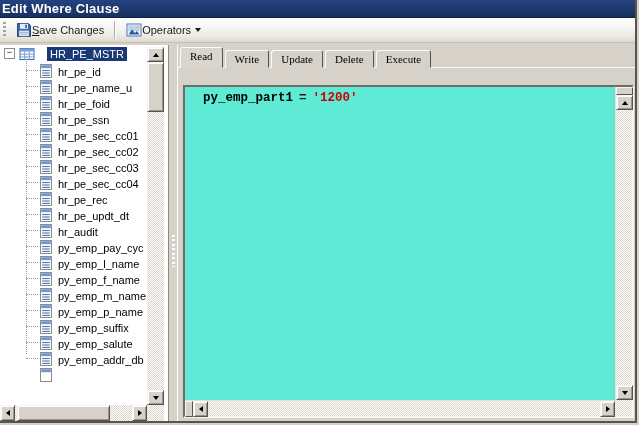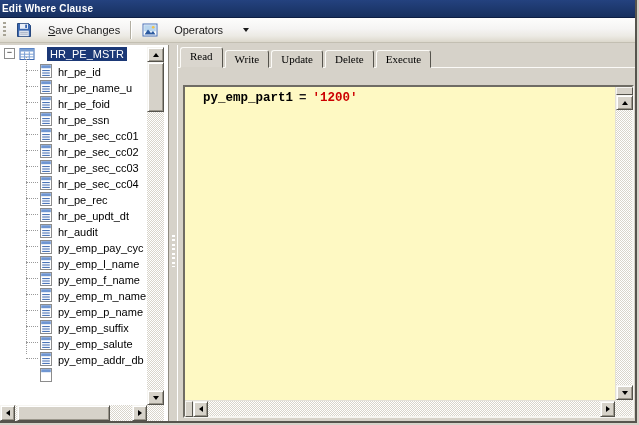--- a/index.html
+++ b/index.html
@@ -5,31 +5,31 @@
   * { margin:0; padding:0; box-sizing:border-box; }
   html,body { background:#808080; }
   .screen { position:relative; width:639px; height:425px; background:#d6d2c9;
             font-family:"Liberation Sans", sans-serif; overflow:hidden; }
   .window { position:absolute; left:0; top:0; width:637px; height:423px;
             border-right:2px solid #56544d; border-bottom:2px solid #56544d;
             background:#d6d2c9; display:flex; flex-direction:column; }
 
   
   .titlebar { height:18px; background:linear-gradient(180deg,#24427f,#17305f);
-              color:#fff; font-size:10px; font-weight:bold; letter-spacing:.2px;
+              color:#fff; font-size:13px; font-weight:bold; letter-spacing:.2px;
               display:flex; align-items:center; padding-left:2px;
               border-bottom:1px solid #0d1f44; flex:none; }
 
   
   .toolbar { height:25px; flex:none; display:flex; align-items:center;
              background:linear-gradient(180deg,#fdfdfc 0%,#f5f4f3 45%,#eceae4 75%,#dcd8cc 100%);
              border-bottom:1px solid #c3bfb2; padding-left:2px; }
   .gripper { width:3px; height:16px; margin:0 4px 0 1px;
              background:repeating-linear-gradient(180deg,#a8a496 0 2px,rgba(0,0,0,0) 2px 4px); }
-  .tbtn { display:flex; align-items:center; gap:16px; border:1px solid transparent;
+  .tbtn { display:flex; align-items:center; gap:0; border:1px solid transparent;
           background:transparent; padding:2px 5px; font-family:inherit; font-size:11px;
           color:#1a1a1a; cursor:default; }
   .tbtn .lbl u { text-decoration:underline; }
   .sep { width:2px; height:18px; margin:0 4px;
          border-left:1px solid #b2aea1; border-right:1px solid #ffffff; }
   .dd { width:0; height:0; border-left:3px solid transparent; border-right:3px solid transparent;
         border-top:4px solid #1a1a1a; margin-left:4px; }
   .icon16 { width:16px; height:16px; display:inline-block; }
 
   
@@ -92,21 +92,21 @@
   .tab { height:18px; line-height:17px; padding:0 9px; font-size:11px; color:#000;
          background:#d6d2c9; border:1px solid; border-color:#fbfaf7 #55534c #d6d2c9 #fbfaf7;
          border-radius:3px 3px 0 0; margin-right:2px; margin-bottom:-1px; cursor:default; }
   .tab.active { height:21px; background:#dad6ce; font-weight:normal; z-index:3; position:relative; }
   .tabpage { flex:1; background:#d6d2c9; border-top:1px solid #fbfaf7; position:relative;
              padding:17px 1px 3px 5px; min-height:0; }
 
   
   .editor { width:100%; height:100%; border:2px solid; border-color:#6f6c64 #f6f5f1 #f6f5f1 #6f6c64;
             background:#fff; display:grid; grid-template-columns:1fr 17px; grid-template-rows:1fr 16px; }
-  .edcontent { background:#fef9c3; overflow:hidden; padding:4px 0 0 18px;
+  .edcontent { background:#5eead4; overflow:hidden; padding:4px 0 0 18px;
                font-family:"Liberation Mono","DejaVu Sans Mono",monospace;
                font-size:12.5px; font-weight:bold; white-space:pre; }
   .code-op { margin:0 6px 0 6px; color:#1a1a1a; }
   .code-field { color:#000; }
   .code-value { color:#cc0000; }
   .ed-vscroll { display:flex; flex-direction:column; border-left:1px solid #e4e1d8; }
   .ed-hscroll { display:flex; border-top:1px solid #e4e1d8; }
   .minibox-v { flex:none; width:17px; height:8px; background:#d6d2c9;
                border:1px solid; border-color:#f6f5f1 #55534c #55534c #f6f5f1; }
   .minibox-h { flex:none; width:8px; height:16px; background:#d6d2c9;

